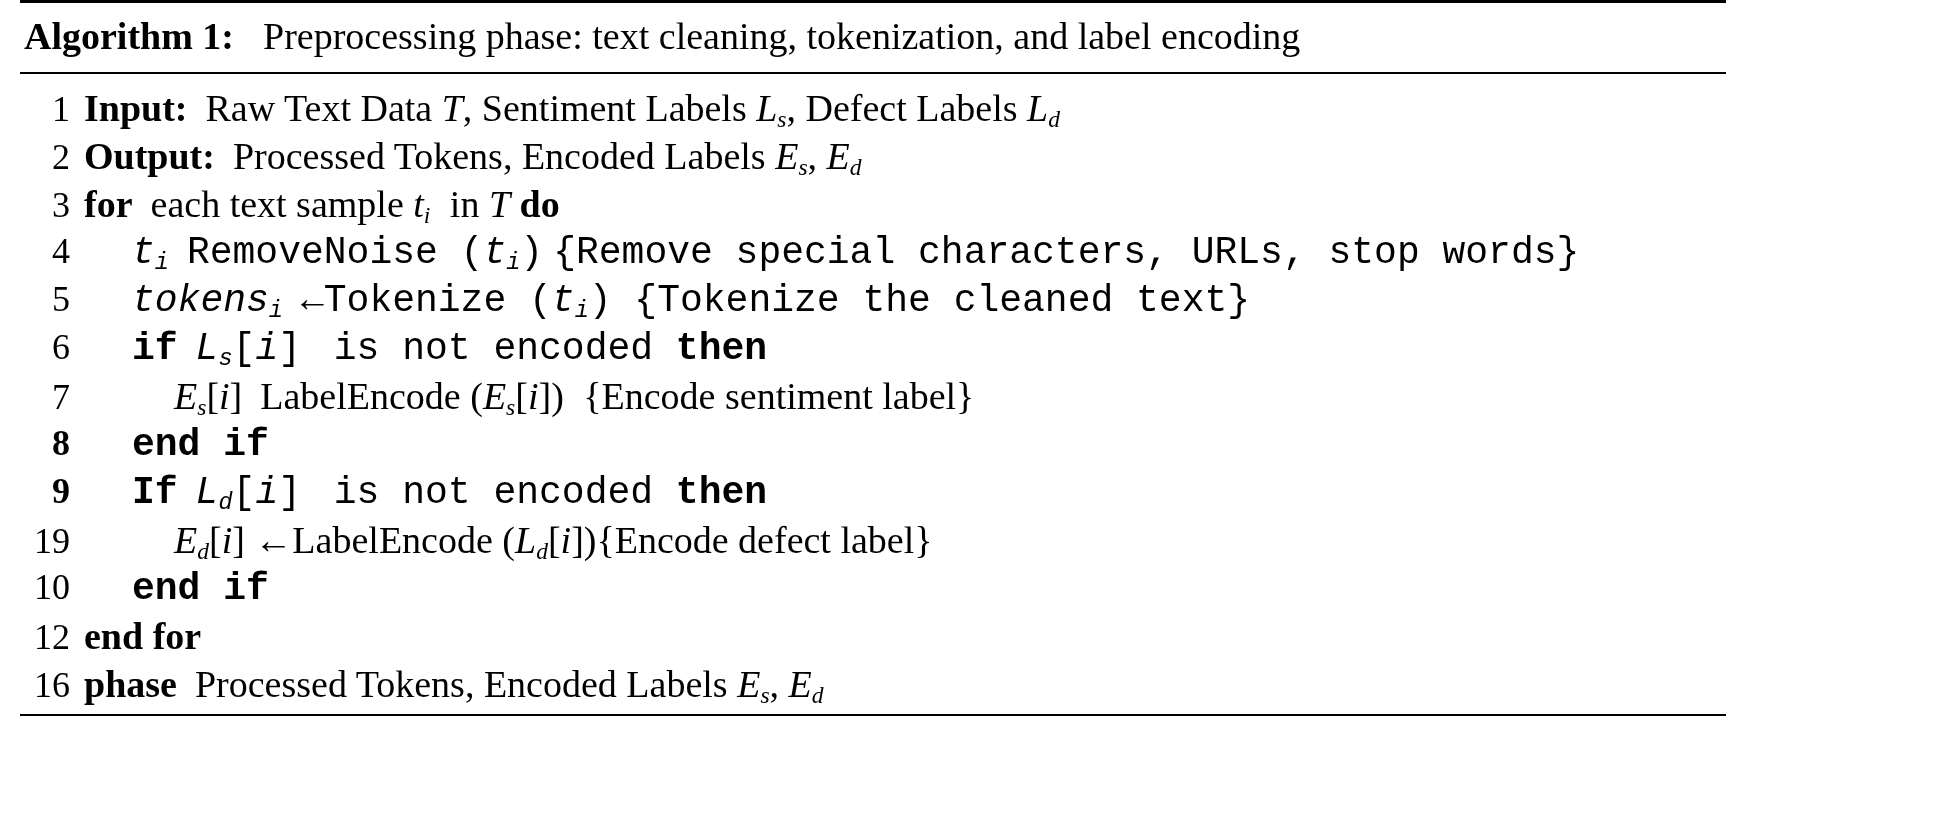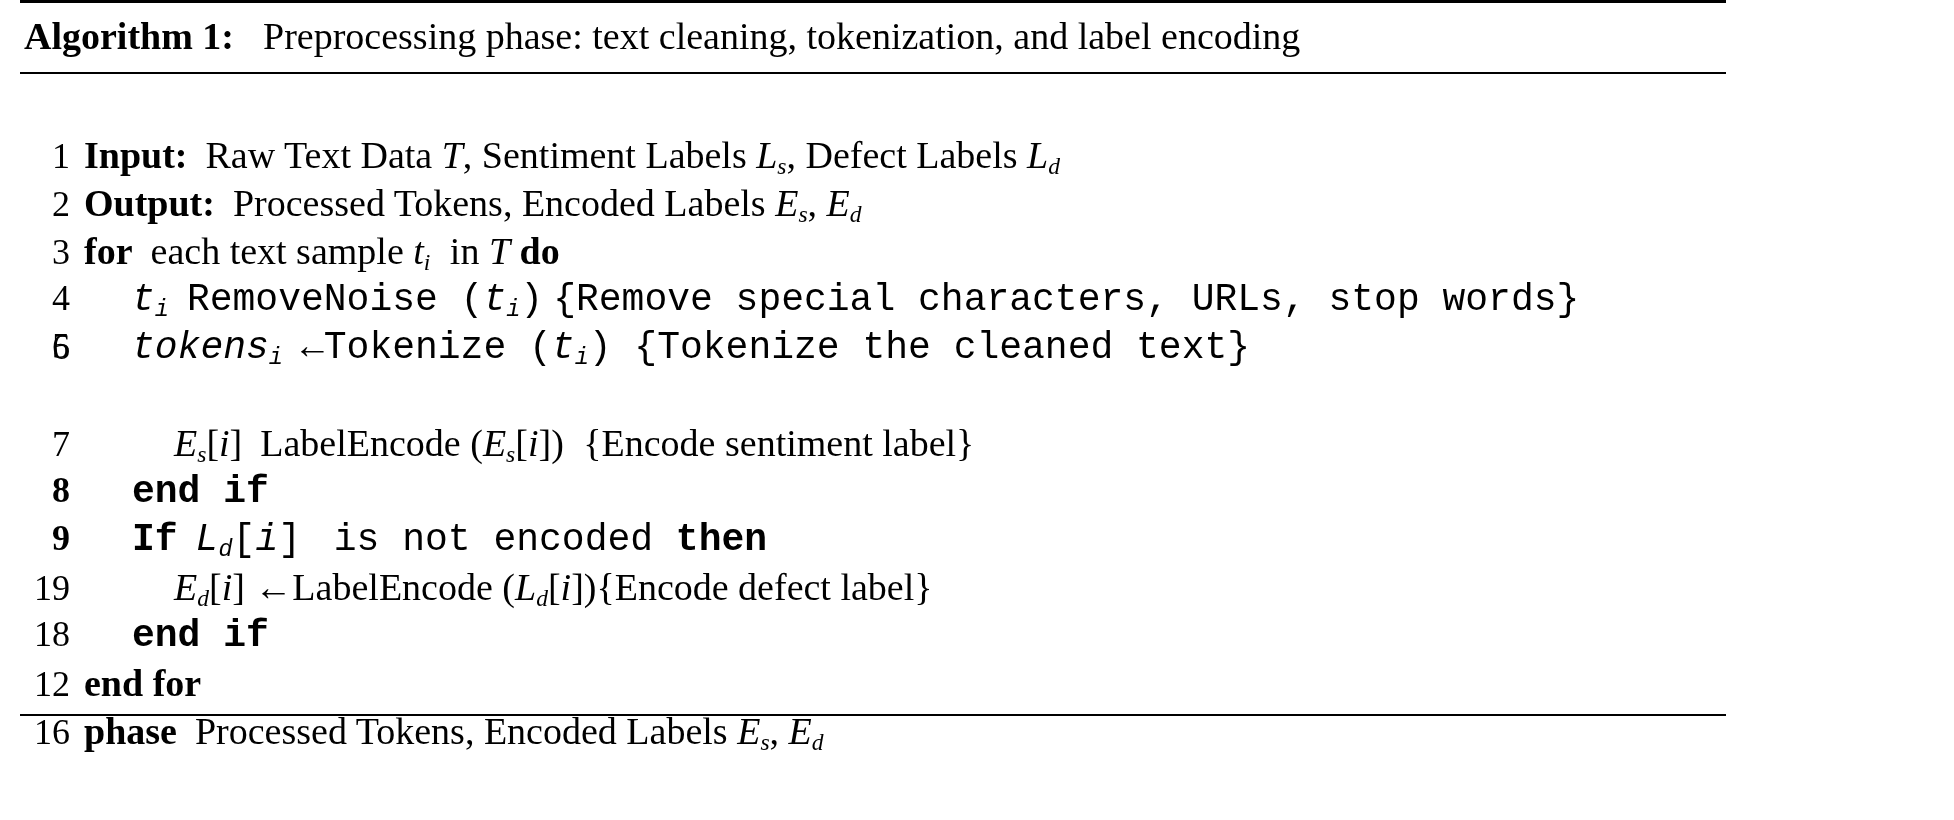--- a/index.html
+++ b/index.html
@@ -50,21 +50,20 @@
     flex: 0 0 46px;
     text-align: right;
     padding-right: 14px;
     font-size: 36px;
   }
   .lineno.bold {
     font-weight: bold;
   }
   .content {
     white-space: nowrap;
-    margin-top: 47px;
   }
   .kw {
     font-weight: bold;
   }
   .it {
     font-style: italic;
     text-align: center;
   }
   
   .var {
@@ -118,20 +117,21 @@
       <span class="content ind1"><span class="var">t<sub>i</sub></span><span class="sp-wide"></span>RemoveNoise (<span class="var">t<sub>i</sub></span>)<span class="sp"></span>{Remove special characters, URLs, stop words}</span>
     </div>
 
     <div class="line">
       <span class="lineno">5</span>
       <span class="content ind1"><span class="it">tokens<sub>i</sub></span><span class="sp-wide"></span>←Tokenize (<span class="var">t<sub>i</sub></span>) {Tokenize the cleaned text}</span>
     </div>
 
     <div class="line">
       <span class="lineno">6</span>
+      <span class="content ind1"><span class="kw">if</span><span class="sp-wide"></span><span class="var">L<sub>s</sub></span>[<span class="var">i</span>]<span class="sp"></span> is not encoded <span class="kw">then</span></span>
     </div>
 
     <div class="line">
       <span class="lineno">7</span>
       <span class="content ind2"><span class="sp-wide"></span><span class="var">E<sub>s</sub></span>[<span class="var">i</span>]<span class="sp-wide"></span>LabelEncode (<span class="var">E<sub>s</sub></span>[<span class="var">i</span>])<span class="sp"></span> {Encode sentiment label}</span>
     </div>
 
     <div class="line">
       <span class="lineno bold">8</span>
       <span class="content ind1"><span class="kw">end if</span></span>
@@ -141,21 +141,21 @@
       <span class="lineno bold">9</span>
       <span class="content ind1"><span class="kw">If</span><span class="sp-wide"></span><span class="var">L<sub>d</sub></span>[<span class="var">i</span>]<span class="sp"></span> is not encoded <span class="kw">then</span></span>
     </div>
 
     <div class="line">
       <span class="lineno">19</span>
       <span class="content ind2"><span class="sp-wide"></span><span class="var">E<sub>d</sub></span>[<span class="var">i</span>] ←LabelEncode (<span class="var">L<sub>d</sub></span>[<span class="var">i</span>]){Encode defect label}</span>
     </div>
 
     <div class="line">
-      <span class="lineno">18</span>
+      <span class="lineno">10</span>
       <span class="content ind1"><span class="kw">end if</span></span>
     </div>
 
     <div class="line">
       <span class="lineno">12</span>
       <span class="content"><span class="kw">end for</span></span>
     </div>
 
     <div class="line">
       <span class="lineno">16</span>

